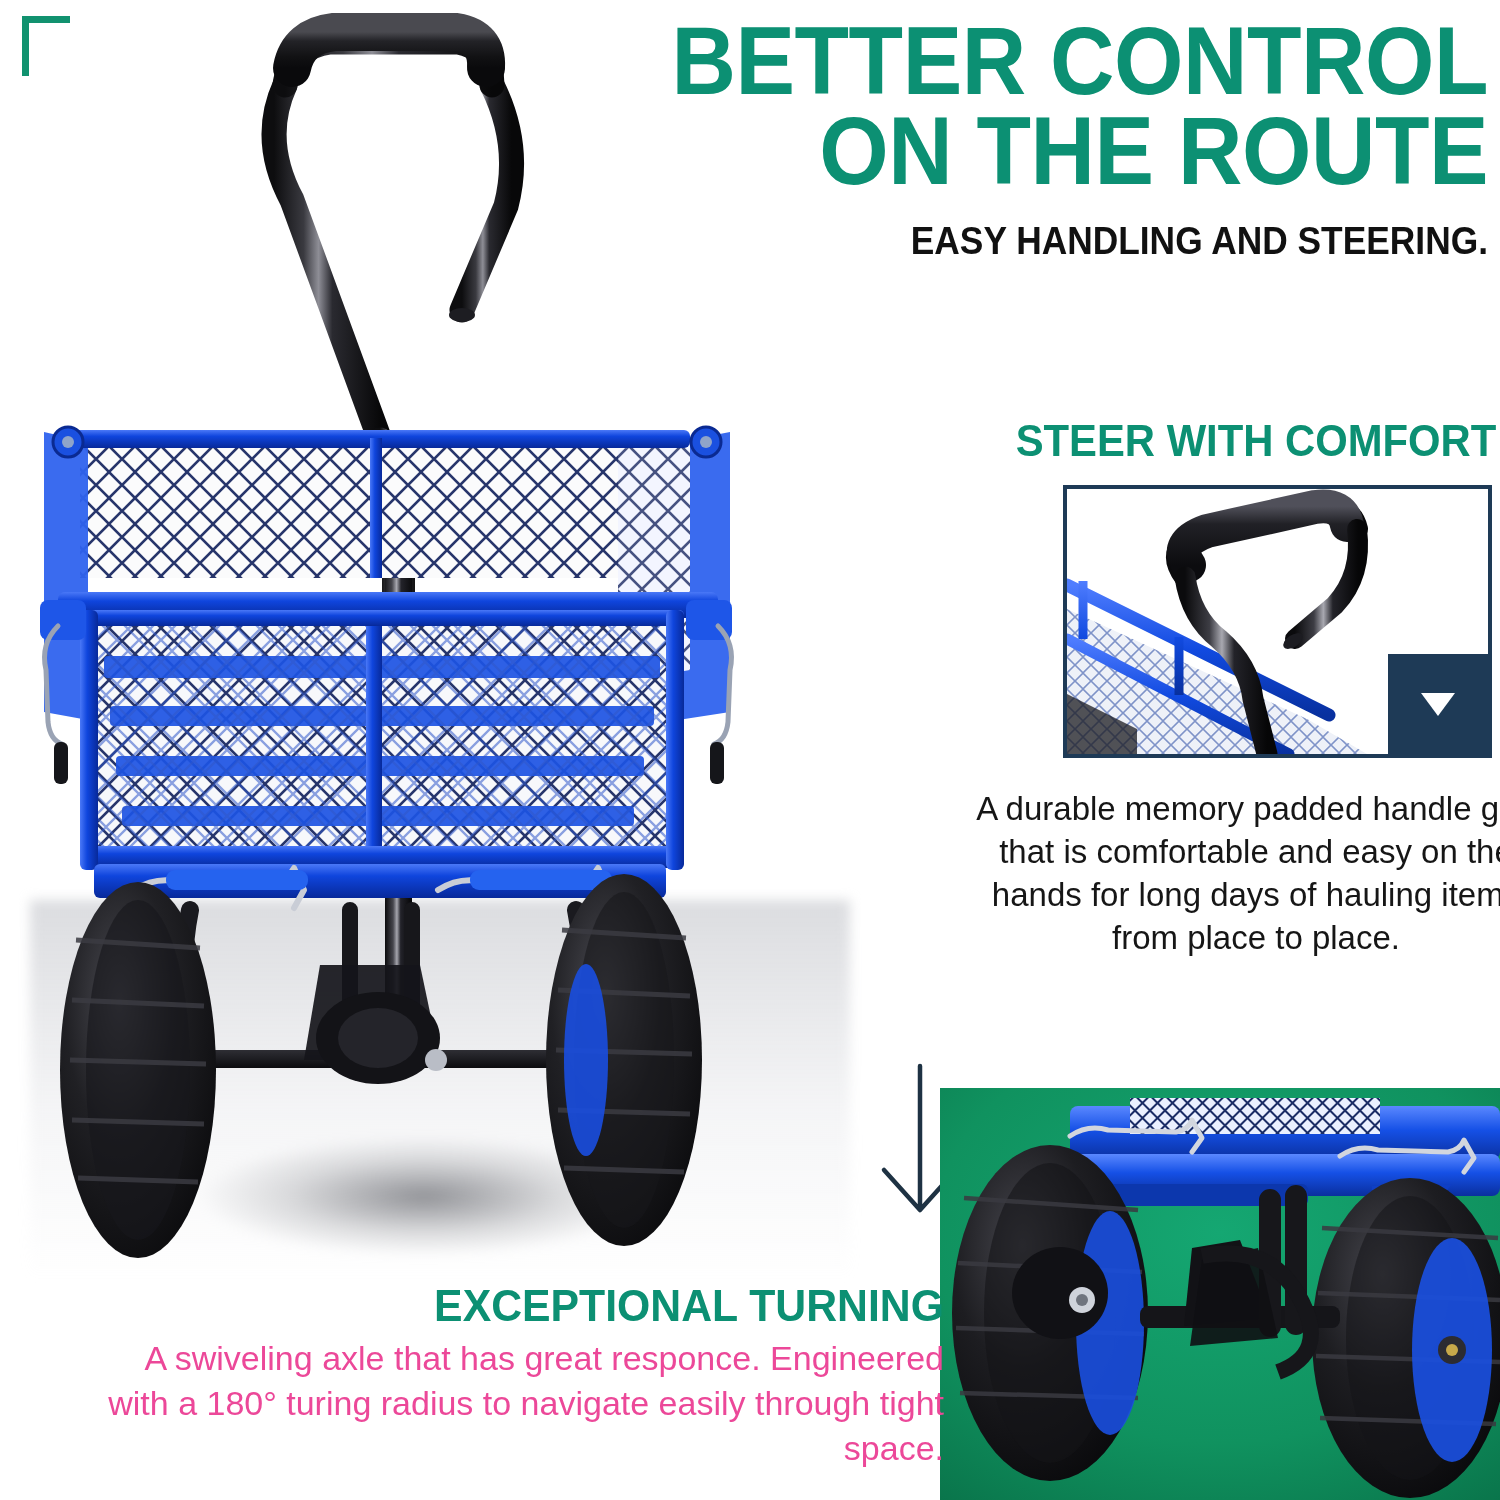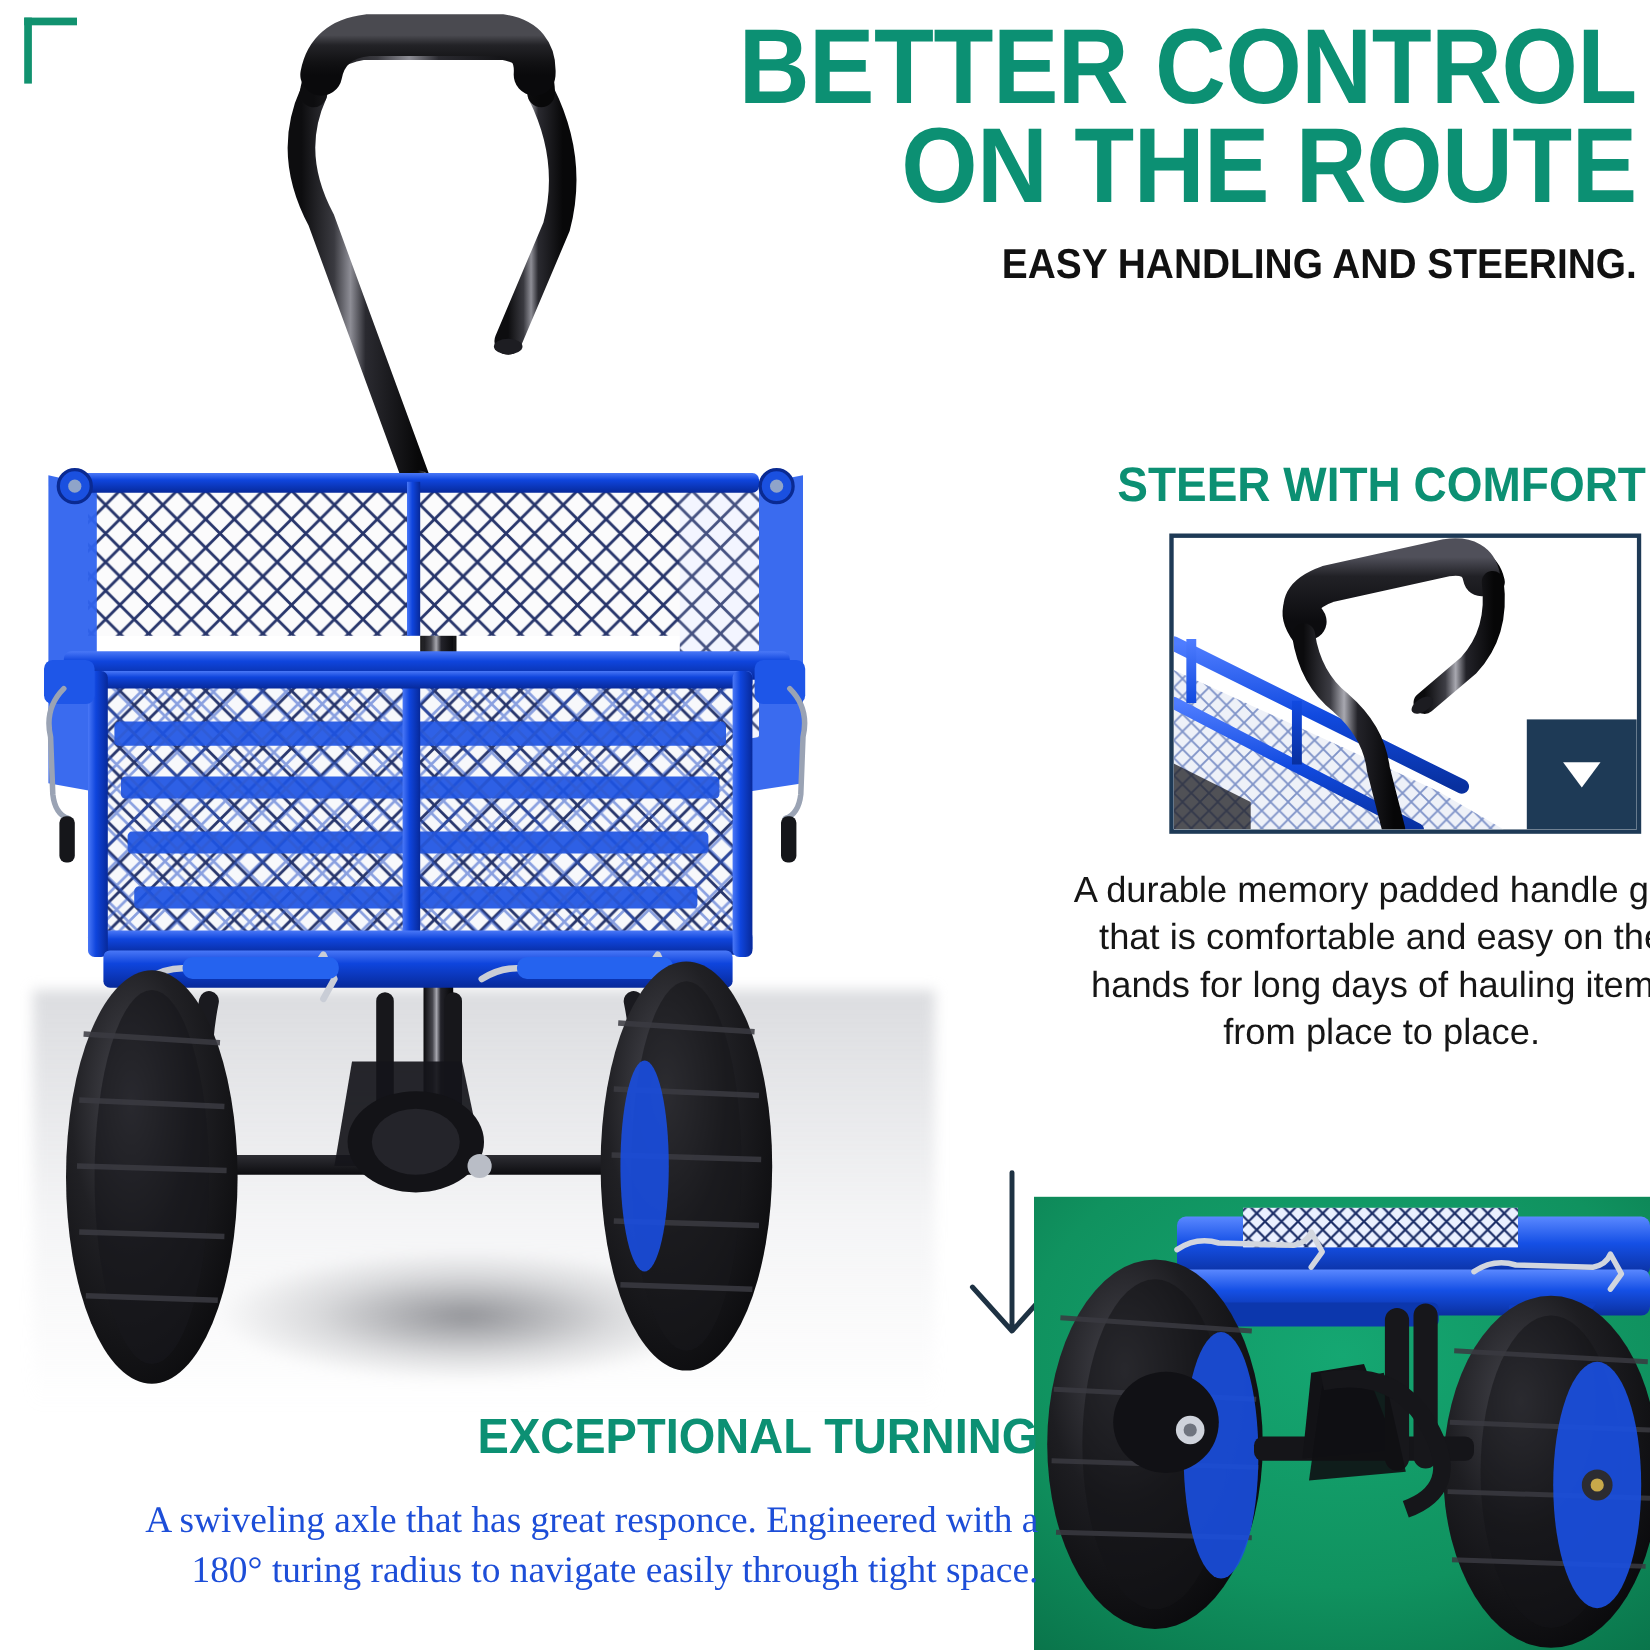--- a/index.html
+++ b/index.html
@@ -152,25 +152,25 @@
     font-weight: bold;
     font-size: 45px;
     color: #0c9073;
     text-align: right;
     letter-spacing: 0px;
     transform: scaleX(0.95);
     transform-origin: right center;
     white-space: nowrap;
   }
   .turning-copy {
-    margin-top: 28px;
-    font-family: Liberation Serif, serif;
+    margin-top: 4px;
+    font-family: Liberation Sans, sans-serif;
     font-size: 34px;
     line-height: 1.33;
-    color: #1d4ed8;
+    color: #ec4899;
     text-align: right;
   }
 </style>
 </head>
 <body>
 
 <div id="page">
 
   <div class="corner-bracket"></div>
 

